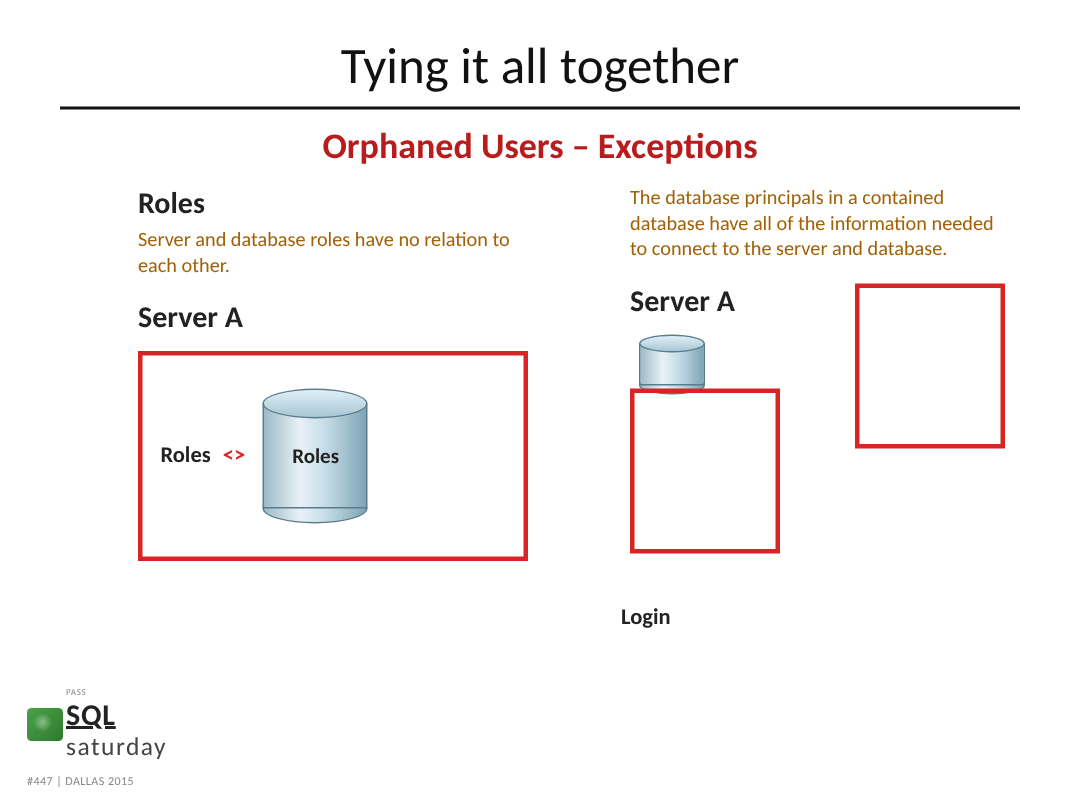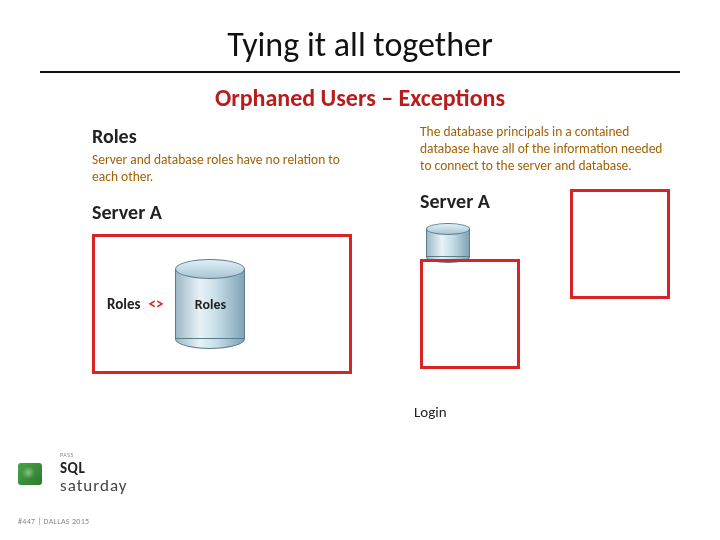--- a/index.html
+++ b/index.html
@@ -142,56 +142,56 @@
   .small-cyl .top-e,
   .small-cyl .bot-e {
     position:absolute; left:0; right:0; height:12px;
     border:1px solid #5b7c8c; border-radius:50%;
     background: linear-gradient(180deg,#dff0f7,#a9c6d3);
   }
   .small-cyl .top-e { top:0; }
   .small-cyl .bot-e { bottom:0; background: linear-gradient(90deg,#9db9c8 0%,#e8f2f6 35%,#c6dde7 60%,#7fa4b6 100%);}
   .login-user {
     font-size: 15px;
-    font-weight: 400;
+    font-weight: 700;
     line-height: 1.2;
     margin-top: 34px;
     margin-left: -6px;
   }
   
   .footer {
     position: absolute;
     left: 18px;
     bottom: 14px;
     display: flex;
     flex-direction: column;
     gap: 2px;
   }
   .logo {
     display: flex;
     align-items: center;
-    gap: 18px;
+    gap: 2px;
   }
   .logo-mark {
     width: 24px; height: 22px;
     background: linear-gradient(135deg,#4aa24a,#2e7a2e);
     border-radius: 3px;
     position: relative;
   }
   .logo-mark::after{
     content:""; position:absolute; inset:4px;
     background: radial-gradient(circle at 40% 40%, #fff6, transparent 50%);
   }
-  .logo-text .sql { font-size: 15px; font-weight: 800; letter-spacing: .5px; }
+  .logo-text .sql { font-size: 20px; font-weight: 800; letter-spacing: .5px; text-decoration: underline; }
   .logo-text .sat { font-size: 17px; color:#444; letter-spacing: 1px; margin-top:-2px;}
   .logo-text .pass { font-size: 6px; color:#888; letter-spacing: .5px;}
   .event-tag {
     font-size: 8px;
     color: #888;
-    margin-top: 18px;
+    margin-top: 6px;
     letter-spacing: .3px;
   }
 </style>
 </head>
 <body>
 
 <div class="slide">
 
   <h1 class="title">Tying it all together</h1>
   <hr class="title-rule">

